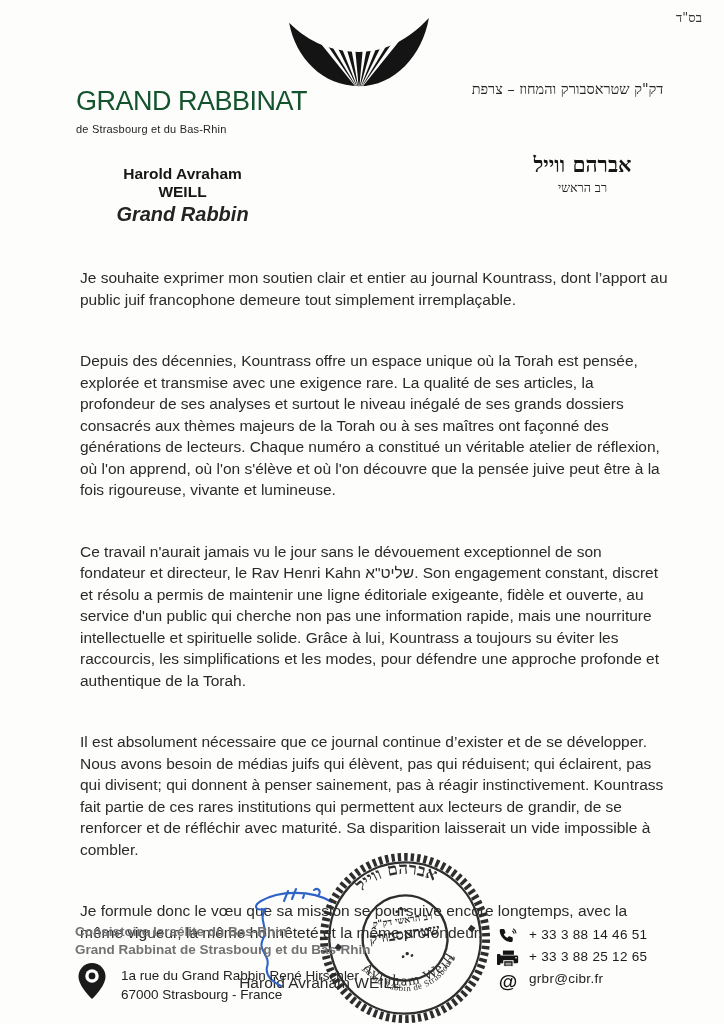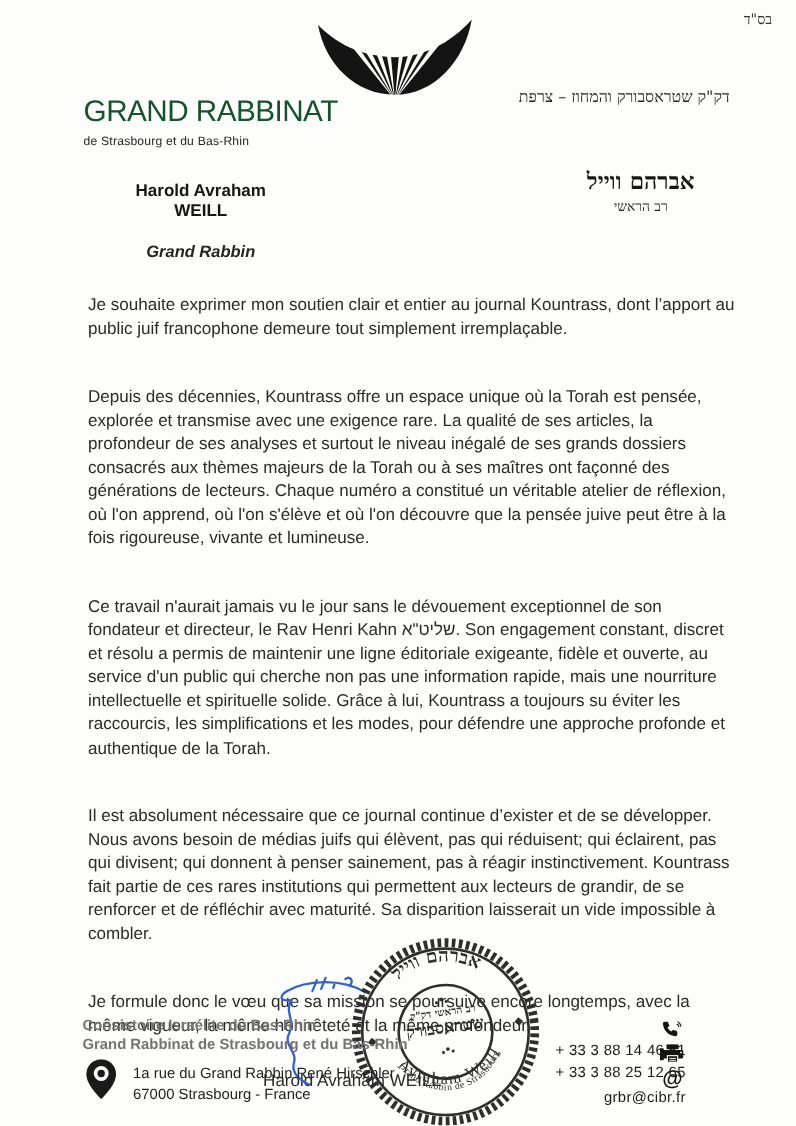--- a/index.html
+++ b/index.html
@@ -17,21 +17,21 @@
   .bsd { top:10px; right:22px; font-size:13px; color:#333; font-family:"DejaVu Serif", serif; }
   .logo { left:282px; top:13px; width:154px; height:78px; }
   .org-fr { left:76px; top:86px; }
   .org-name { font-size:27px; font-weight:normal; letter-spacing:-0.5px; color:#14532d; }
   .org-sub { font-size:11px; margin-top:6px; color:#242424; letter-spacing:0.2px; }
   .org-he { left:440px; top:76px; width:255px; text-align:center; font-family:"DejaVu Serif", serif; }
   .bd-title { font-size:29px; font-weight:bold; color:#161616; direction:rtl; }
   .bd-sub { font-size:14.5px; margin-top:5px; color:#242424; direction:rtl; }
   .rabbi-fr { left:100px; top:165px; width:165px; text-align:center; }
   .rabbi-name { font-size:15.5px; font-weight:bold; color:#161616; }
-  .rabbi-title { font-size:15px; font-style:italic; font-weight:bold; margin-top:20px; }
+  .rabbi-title { font-size:20px; font-style:italic; font-weight:bold; margin-top:2px; }
   .rabbi-he { left:490px; top:152px; width:185px; text-align:center; font-family:"DejaVu Serif", serif; }
   .rabbi-he-name { font-size:21px; font-weight:bold; direction:rtl; color:#161616; }
   .rabbi-he-title { font-size:12.5px; margin-top:2px; direction:rtl; }
 
   
   .letter { left:80px; top:227px; width:590px; font-size:15.5px; line-height:21.5px; color:#2a2a2a; }
   .letter .salutation { margin-bottom:47px; }
   .letter p.para { margin-bottom:22px;margin-top:40px; }
   .closing { width:480px; text-align:center; margin-top:29px; font-size:15.5px; }
 
@@ -39,21 +39,21 @@
   .stamp { left:316px; top:849px; width:178px; height:178px; transform:rotate(-8deg); }
   .signature { left:248px; top:882px; width:90px; height:108px; }
 
   
   .footer-left { left:75px; top:923px; }
   .f-org { font-size:13.5px; font-weight:bold; color:#737373; line-height:17.5px; }
   .f-addr-row { display:flex; margin-top:5px; }
   .pin { width:30px; height:36px; margin-left:2px; }
   .f-addr { margin-left:14px; margin-top:3px; font-size:13.5px; line-height:19px; color:#222; }
   .footer-right { left:496px; top:927px; }
-  .c-row { display:flex; align-items:flex-end; height:21px; margin-bottom:1px;flex-direction:column; }
+  .c-row { display:flex; align-items:flex-start; height:21px; margin-bottom:1px; }
   .c-icon { width:24px; height:20px; display:flex; align-items:center; justify-content:center; }
   .c-text { margin-left:9px; font-size:13.5px; color:#1c1c1c; letter-spacing:0.3px; }
   .at-icon { font-size:19px; font-weight:bold; color:#141414; line-height:1; }
 
   .stamp text { fill:#2e2e2e; }
 </style>
 </head>
 <body>
 
 <div class="abs bsd">בס"ד</div>

